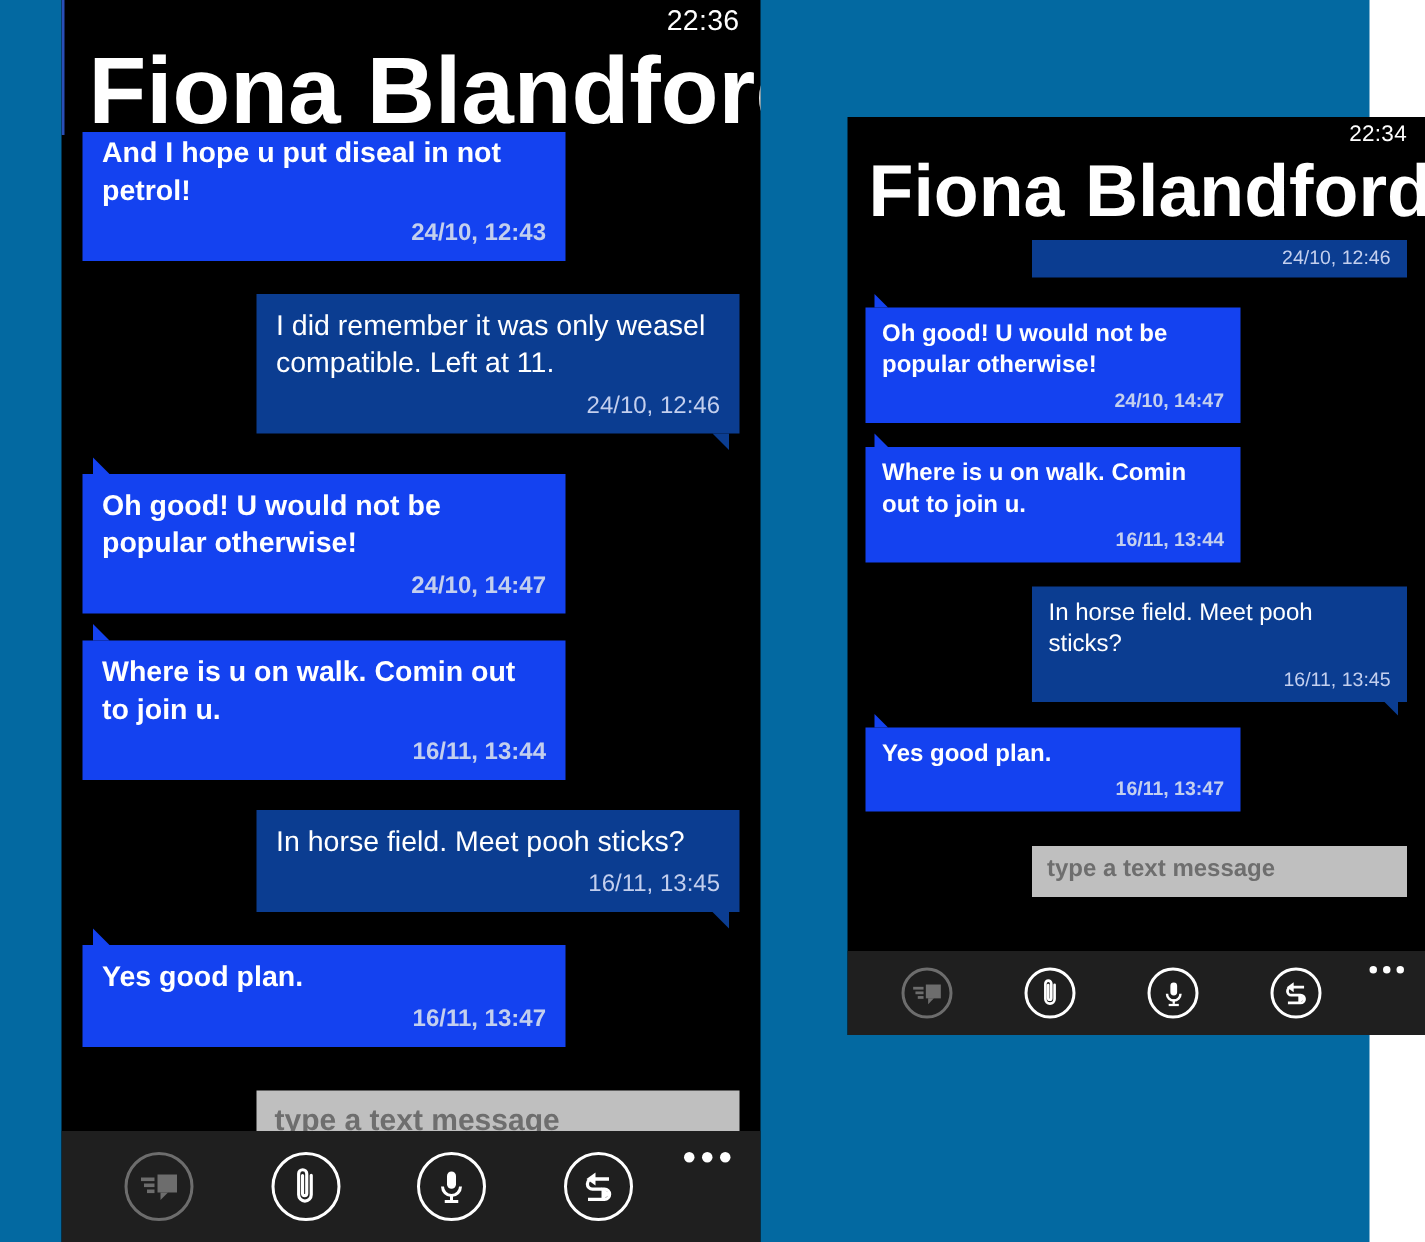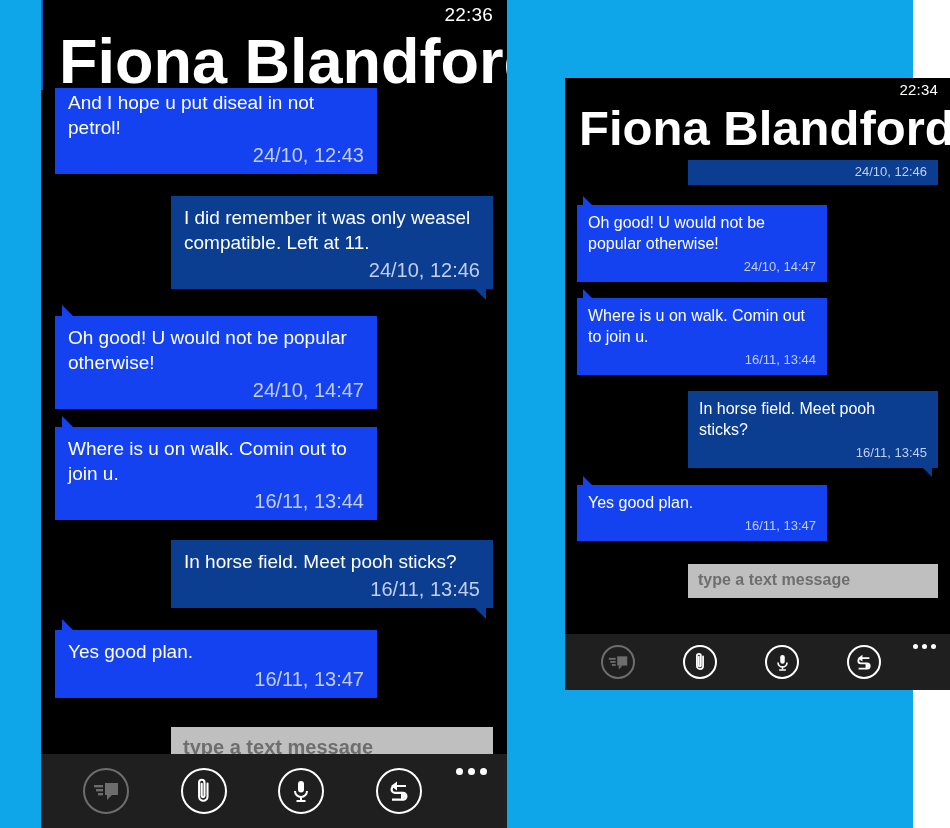--- a/index.html
+++ b/index.html
@@ -8,21 +8,21 @@
     background: #ffffff;
     width: 950px;
     height: 828px;
     overflow: hidden;
     font-family: "Liberation Sans", sans-serif;
   }
   #root {
     position: relative;
     width: 913px;
     height: 828px;
-    background: #0ea5e9;
+    background: #0369a1;
   }
 
   
   .phone {
     position: absolute;
     background: #000000;
     overflow: hidden;
   }
   #phone-left {
     left: 41px;
@@ -99,21 +99,21 @@
     width: 100%;
   }
   .msg-row.incoming { justify-content: flex-start; }
   .msg-row.outgoing { justify-content: flex-end; }
 
   .bubble {
     position: relative;
     box-sizing: border-box;
     color: #ffffff;
   }
-  .bubble.incoming { background: #1442f0; }
+  .bubble.incoming { background: #1442f0; font-weight: bold; }
   .bubble.outgoing { background: #0b3d91; }
 
   #phone-left .bubble {
     padding: 9px 13px 6px 13px;
     font-size: 19px;
     line-height: 25px;
     max-width: 322px;
   }
   #phone-right .bubble {
     padding: 7px 11px 5px 11px;
@@ -121,21 +121,21 @@
     line-height: 21px;
     max-width: 258px;
   }
 
   .bubble-text { display: block; }
   .bubble-time {
     display: block;
     text-align: right;
     color: #c3cfee;
   }
-  #phone-left .bubble-time { font-size: 20px; margin-top: 3px; }
+  #phone-left .bubble-time { font-size: 16px; margin-top: 3px; }
   #phone-right .bubble-time { font-size: 13px; margin-top: 2px; }
 
   
   .tail { position: absolute; width: 0; height: 0; }
   .bubble.incoming > .tail {
     left: 7px;
     top: -11px;
     border-left: 11px solid #1442f0;
     border-top: 11px solid transparent;
   }

